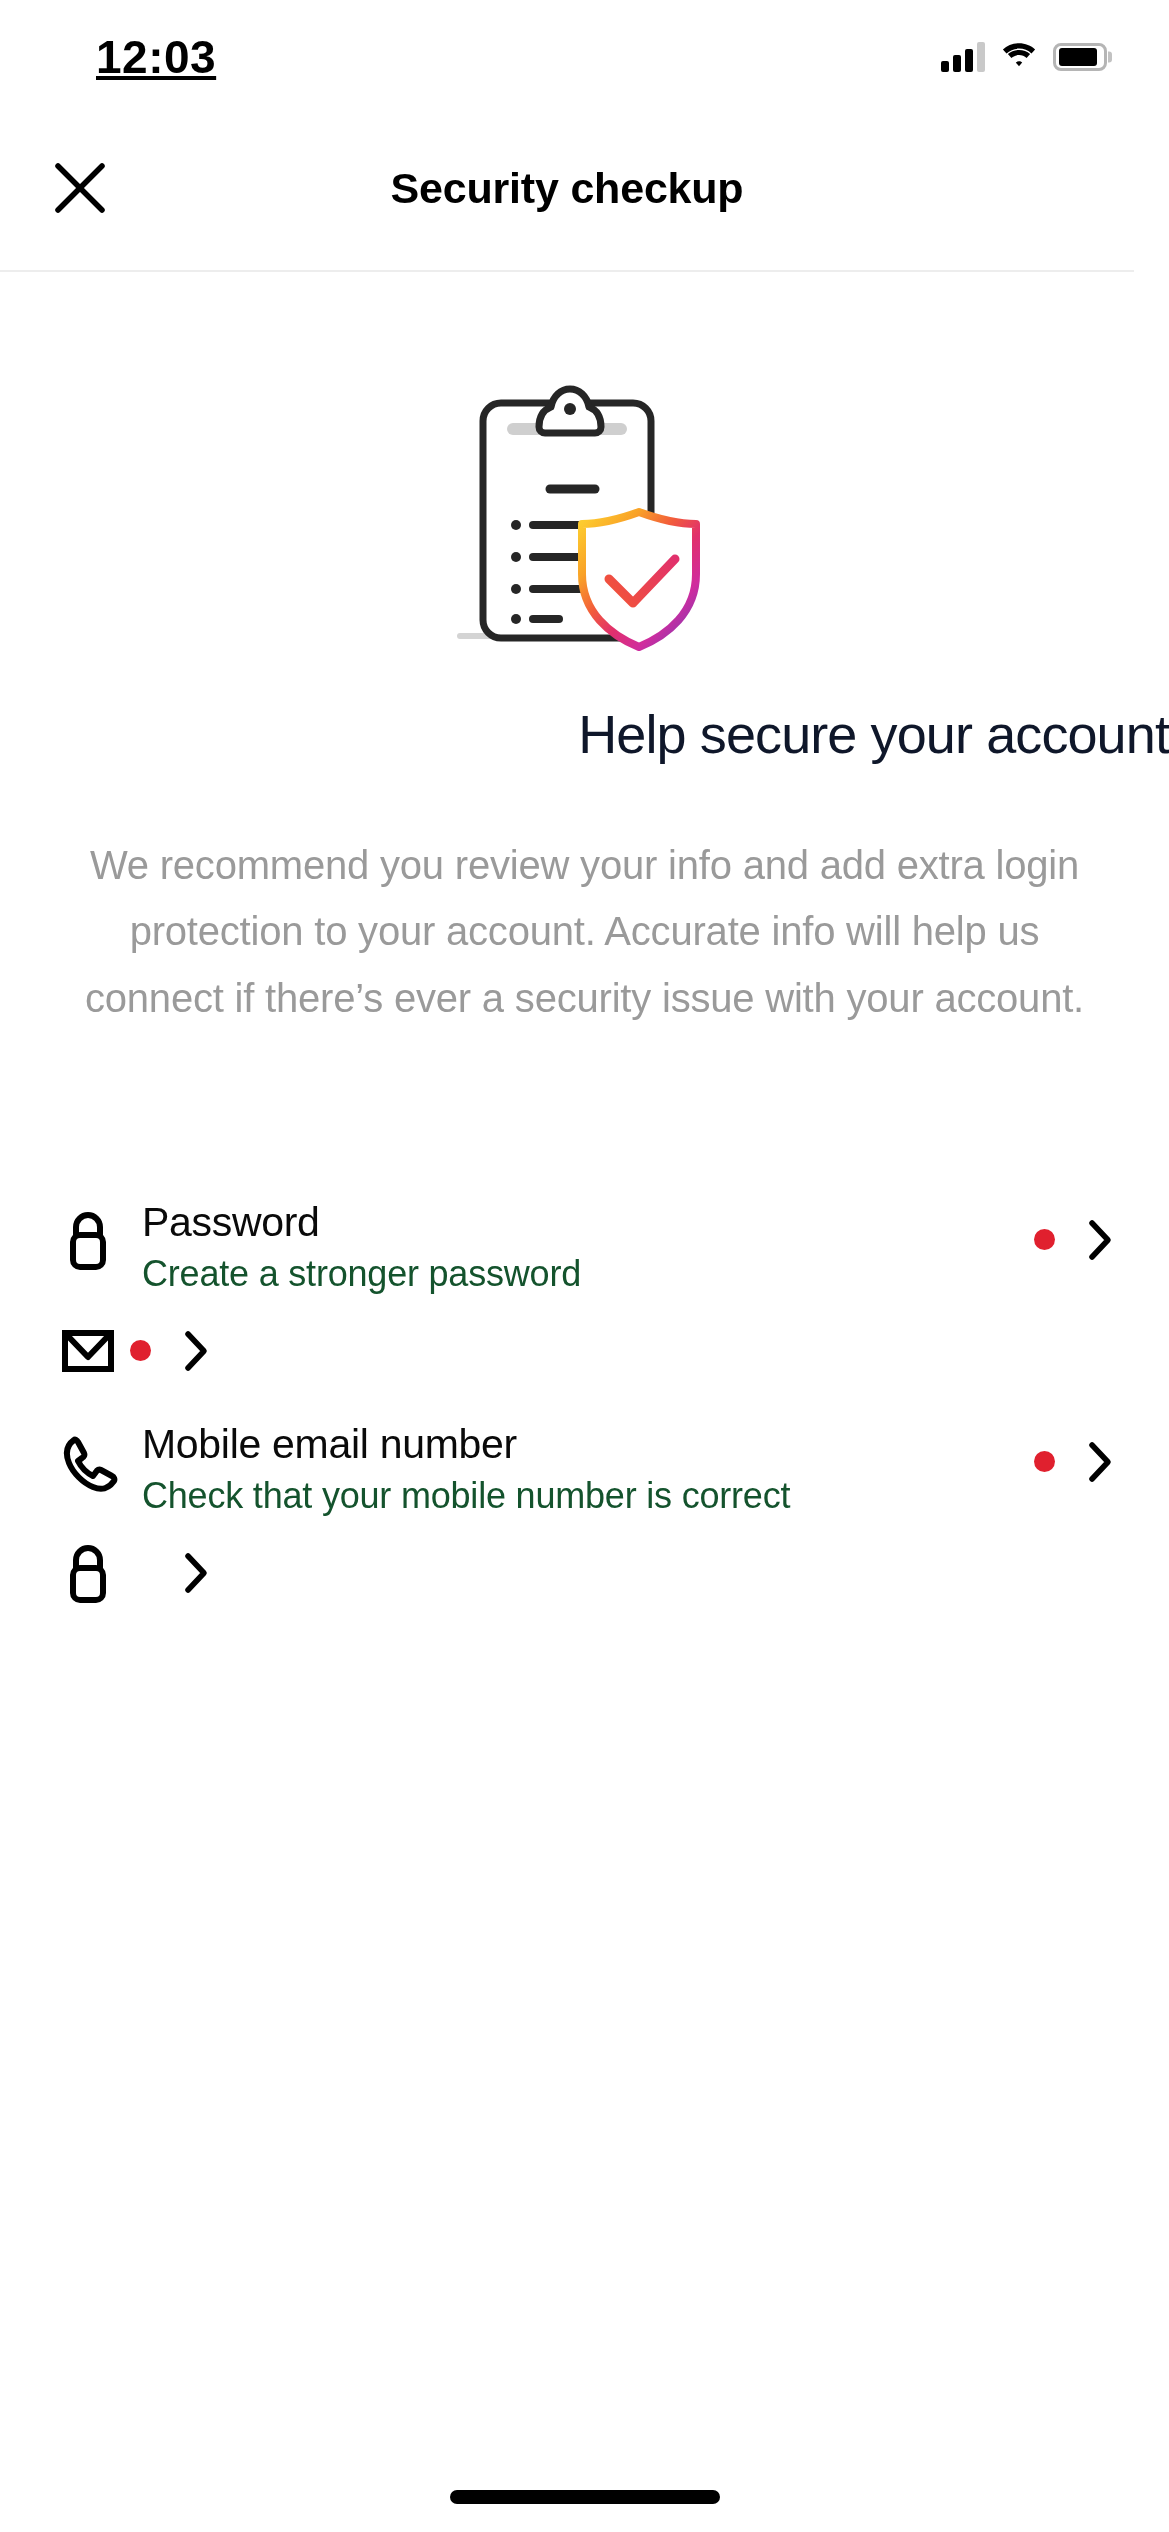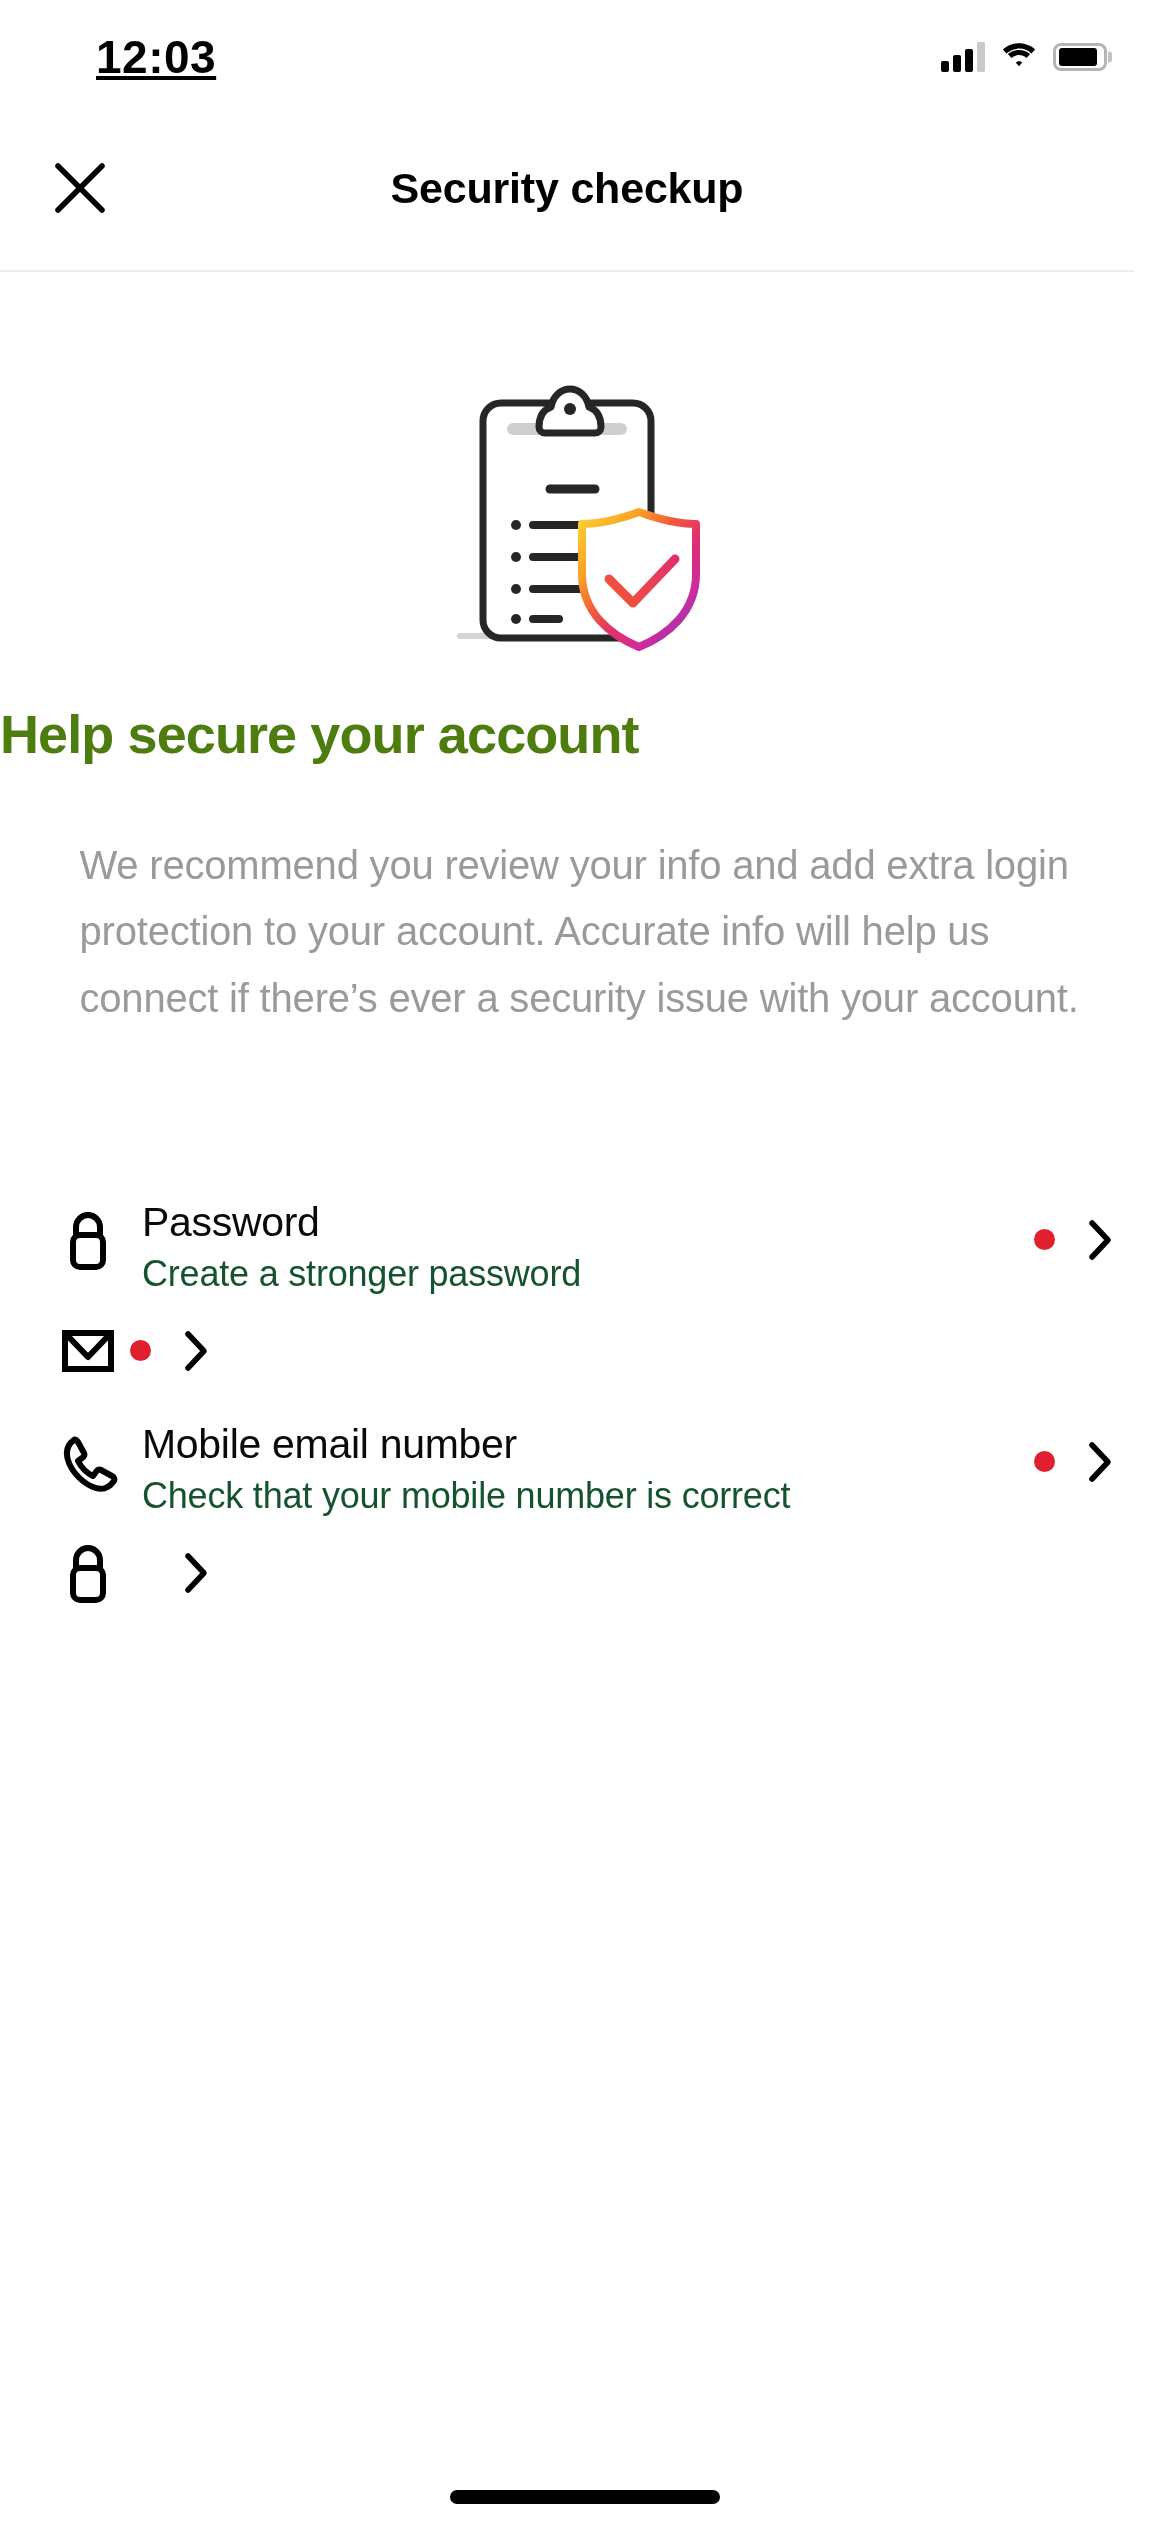--- a/index.html
+++ b/index.html
@@ -130,35 +130,35 @@
     left: 50%;
     transform: translateX(-50%);
     width: 300px;
     height: 300px;
   }
 
   .headline {
     position: absolute;
     top: 705px;
     left: 0; right: 0;
-    text-align: left;
+    text-align: right;
     font-size: 54px;
-    font-weight: 700;
-    color: #4d7c0f;
+    font-weight: 400;
+    color: #0f172a;
     letter-spacing: -0.9px;
     line-height: 1.1;
   }
 
   .subtext {
     position: absolute;
     top: 832px;
     left: 50%;
     transform: translateX(-50%);
     width: 1010px;
-    text-align: left;
+    text-align: center;
     font-size: 40px;
     font-weight: 400;
     color: #9a9a9a;
     line-height: 1.66;
     letter-spacing: -0.2px;
   }
 
   
   .list {
     position: absolute;

